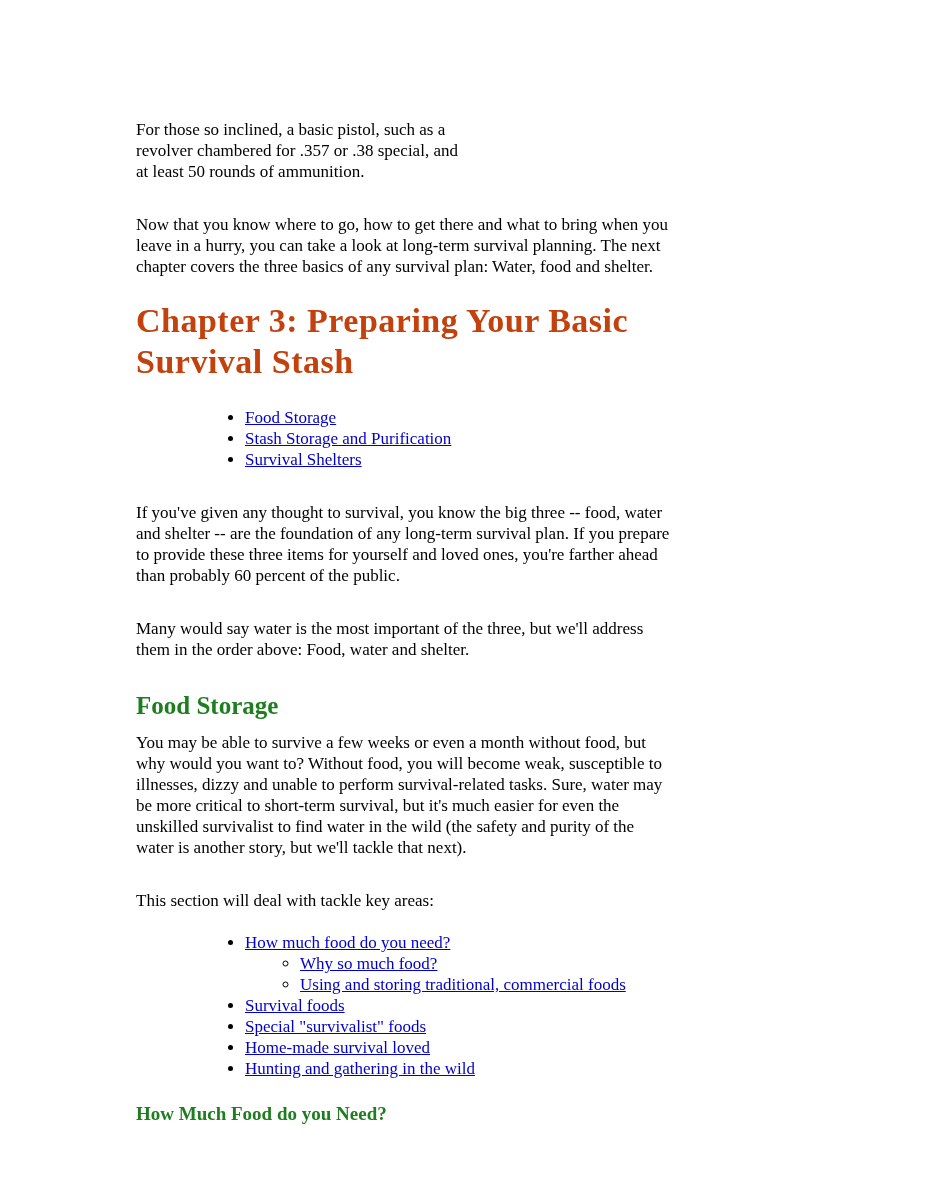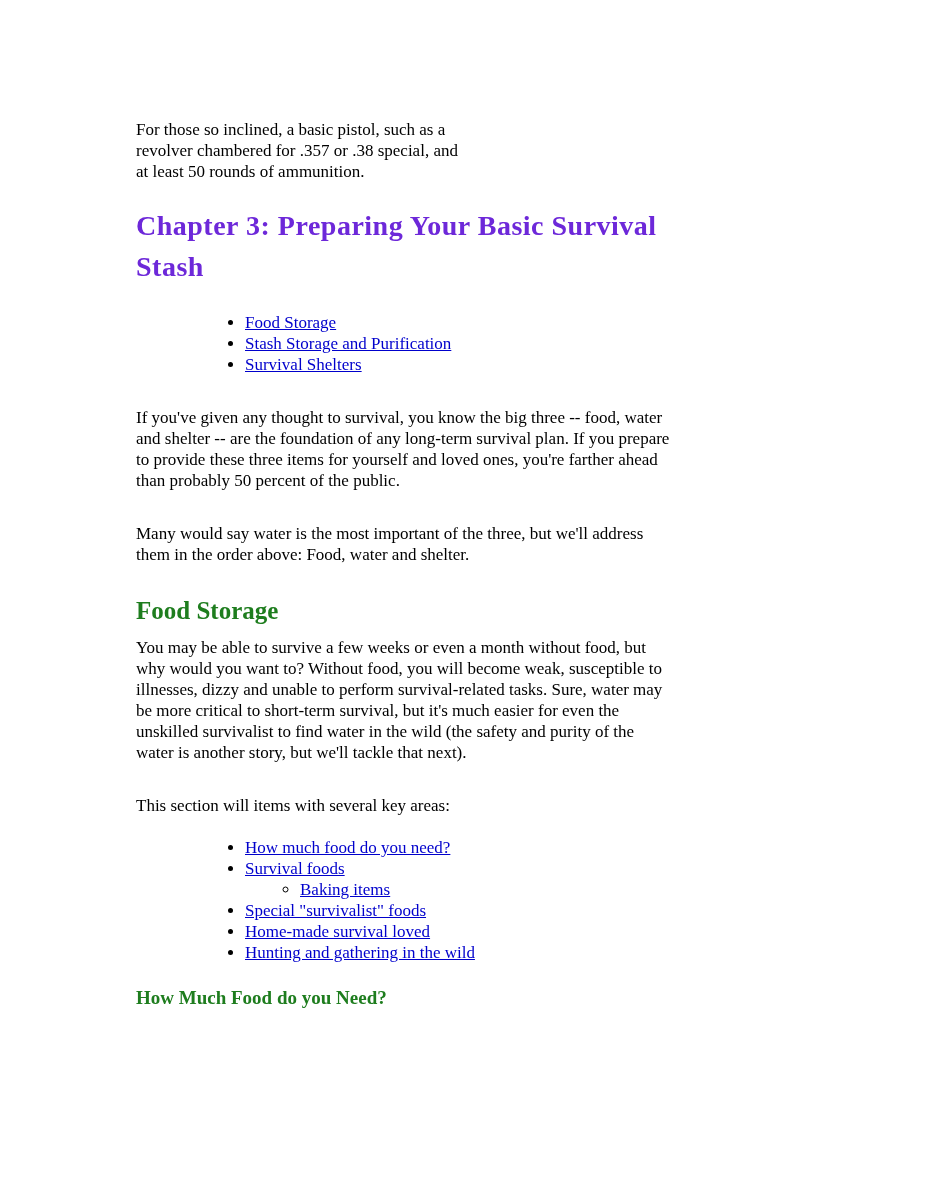--- a/index.html
+++ b/index.html
@@ -32,22 +32,22 @@
   .gear-columns {
     display: flex;
     align-items: flex-start;
   }
   .gear-col-left  { width: 338px; }
   .gear-col-right { width: 300px; margin-left: 18px; }
 
   .para { margin-top: 32px; }
 
   h1.chapter-heading {
-    color: #6d28d9;
-    font-size: 28px;
+    color: #c2410c;
+    font-size: 34px;
     line-height: 41px;
     font-weight: bold;
     margin-top: 23px;
     letter-spacing: 0.5px;
   }
 
   ul.toc-list {
     list-style: disc;
     margin-top: 25px;
     padding-left: 109px;
@@ -97,56 +97,60 @@
 </style>
 </head>
 <body>
 
 <div class="page">
 
   <div class="gear-columns body-text">
     <div class="gear-col-left">For those so inclined, a basic pistol, such as a revolver chambered for .357 or .38 special, and at least 50 rounds of ammunition.</div>
   </div>
 
+  <p class="para body-text">Now that you know where to go, how to get there and what to bring when you leave in a hurry, you can take a look at long-term survival planning. The next chapter covers the three basics of any survival plan: Water, food and shelter.</p>
 
   <h1 class="chapter-heading">Chapter 3: Preparing Your Basic Survival Stash</h1>
 
   <ul class="toc-list">
     <li>
       <a class="doc-link">Food Storage</a>
     </li>
     <li>
       <a class="doc-link">Stash Storage and Purification</a>
     </li>
     <li>
       <a class="doc-link">Survival Shelters</a>
     </li>
   </ul>
 
-  <p class="para body-text">If you've given any thought to survival, you know the big three -- food, water and shelter -- are the foundation of any long-term survival plan. If you prepare to provide these three items for yourself and loved ones, you're farther ahead than probably 50 percent of the public.</p>
+  <p class="para body-text">If you've given any thought to survival, you know the big three -- food, water and shelter -- are the foundation of any long-term survival plan. If you prepare to provide these three items for yourself and loved ones, you're farther ahead than probably 60 percent of the public.</p>
 
   <p class="para body-text">Many would say water is the most important of the three, but we'll address them in the order above: Food, water and shelter.</p>
 
   <h2 class="section-heading">Food Storage</h2>
 
   <p class="after-h2 body-text">You may be able to survive a few weeks or even a month without food, but why would you want to? Without food, you will become weak, susceptible to illnesses, dizzy and unable to perform survival-related tasks. Sure, water may be more critical to short-term survival, but it's much easier for even the unskilled survivalist to find water in the wild (the safety and purity of the water is another story, but we'll tackle that next).</p>
 
-  <p class="para body-text">This section will items with several key areas:</p>
+  <p class="para body-text">This section will deal with tackle key areas:</p>
 
   <ul class="section-toc">
     <li>
       <a class="doc-link">How much food do you need?</a>
+      <ul>
+        <li>
+          <a class="doc-link">Why so much food?</a>
+        </li>
+        <li>
+          <a class="doc-link">Using and storing traditional, commercial foods</a>
+        </li>
+      </ul>
     </li>
     <li>
       <a class="doc-link">Survival foods</a>
-      <ul>
-        <li>
-          <a class="doc-link">Baking items</a>
-        </li>
-      </ul>
     </li>
     <li>
       <a class="doc-link">Special "survivalist" foods</a>
     </li>
     <li>
       <a class="doc-link">Home-made survival loved</a>
     </li>
     <li>
       <a class="doc-link">Hunting and gathering in the wild</a>
     </li>

